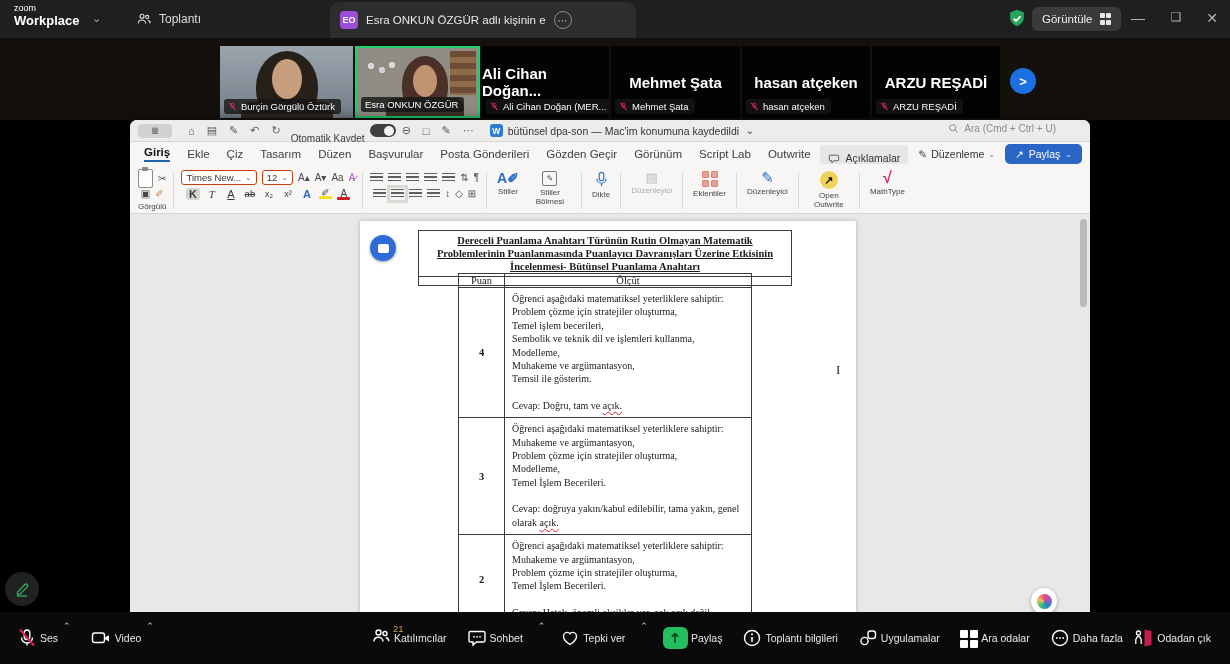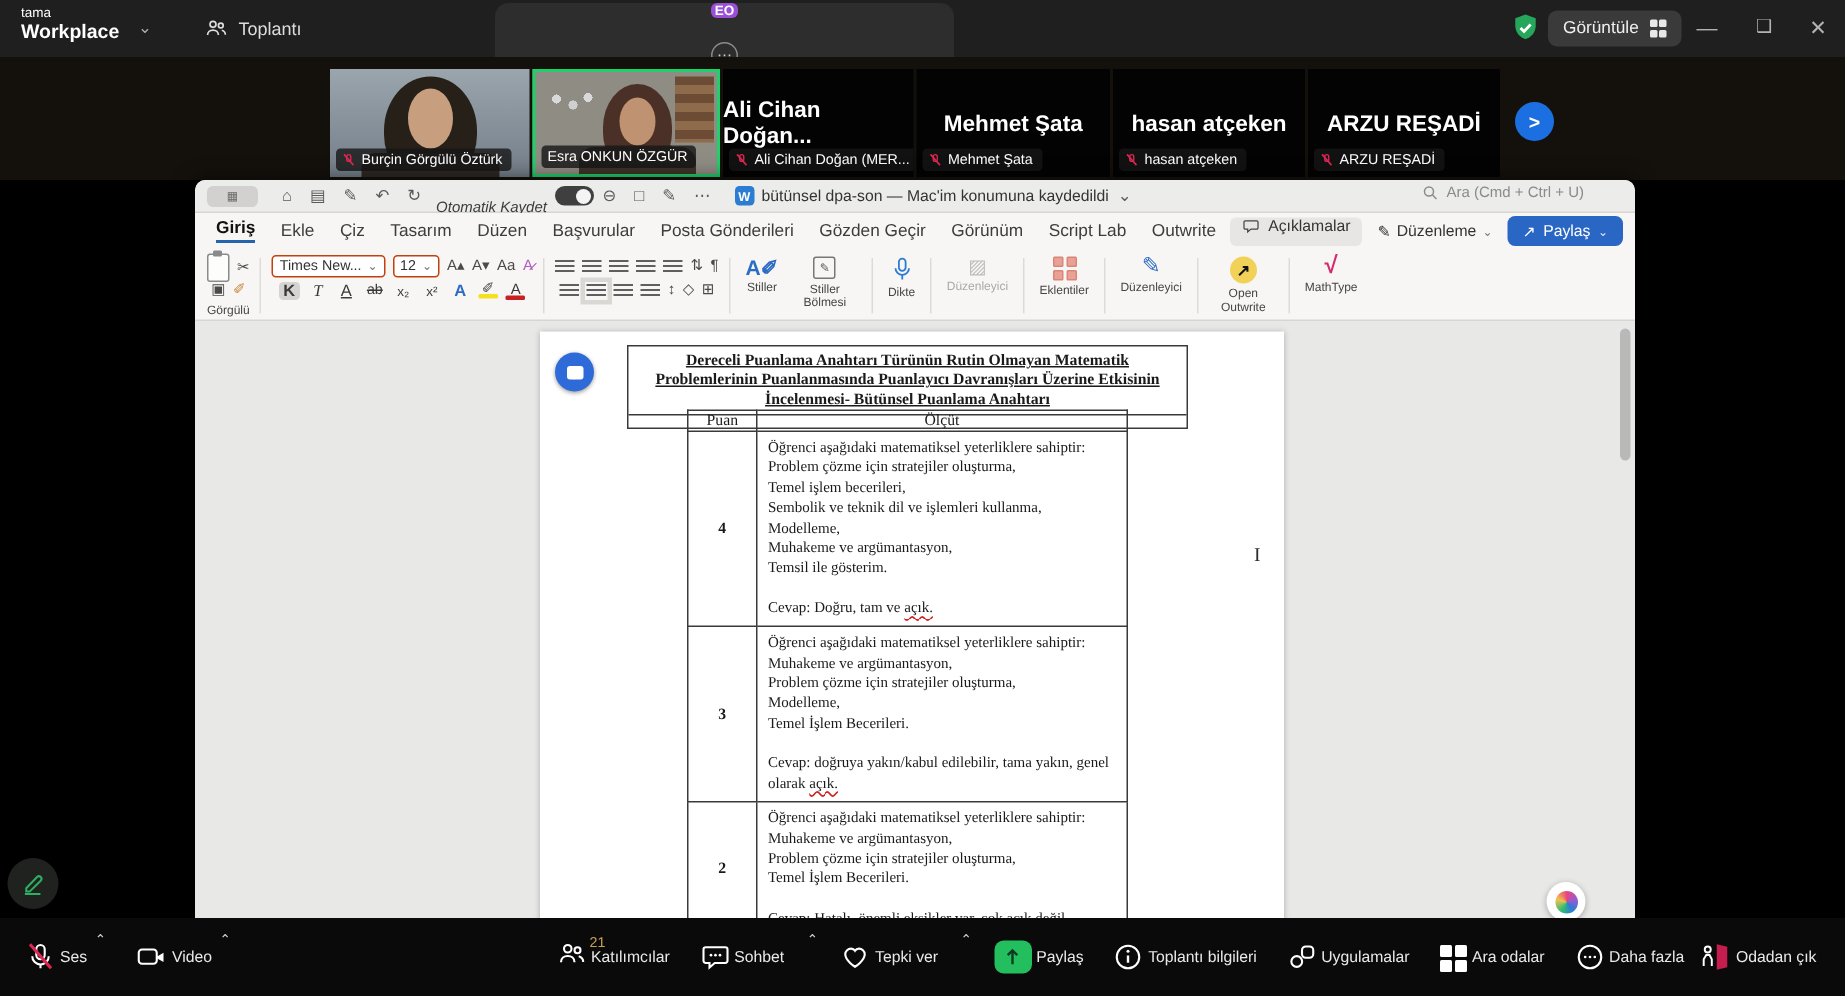--- a/index.html
+++ b/index.html
@@ -6,21 +6,21 @@
   html,body { width:1230px; height:664px; overflow:hidden; background:#000; font-family:"Liberation Sans", sans-serif; }
   .abs { position:absolute; }
 
   
   #topbar { position:absolute; left:0; top:0; width:1230px; height:38px; background:#1f1f1f; }
   .logo { position:absolute; left:14px; top:4px; color:#fff; line-height:1; }
   .logo .l1 { font-size:9px; display:block; }
   .logo .l2 { font-size:13px; font-weight:bold; display:block; margin-top:1px; }
   .logo-chev { position:absolute; left:92px; top:12px; color:#aaa; font-size:11px; }
   .meeting-tab { position:absolute; left:126px; top:0; height:38px; display:flex; align-items:center; gap:7px; color:#ddd; font-size:12px; padding:12px 10px; }
-  .active-tab { position:absolute; left:330px; top:2px; width:306px; height:36px; background:#2d2d2d; border-radius:9px 9px 0 0; display:flex; align-items:center; gap:8px; padding:0 10px;flex-direction:column; }
+  .active-tab { position:absolute; left:330px; top:2px; width:306px; height:36px; background:#2d2d2d; border-radius:9px 9px 0 0; display:flex; align-items:center; gap:8px; padding:0 10px; }
   .eo-badge { width:18px; height:18px; border-radius:4px; background:#9a4fd6; color:#fff; font-size:9px; font-weight:bold; display:flex; align-items:center; justify-content:center; }
   .active-tab .t-label { color:#e8e8e8; font-size:11.5px; white-space:nowrap; overflow:hidden; }
   .tab-more { width:18px; height:18px; border:1px solid #8a8a8a; border-radius:50%; color:#cfcfcf; font-size:10px; display:flex; align-items:center; justify-content:center; flex:none; }
   .view-pill { position:absolute; left:1032px; top:7px; height:24px; background:#3a3a3a; border-radius:6px; display:flex; align-items:center; gap:7px; padding:0 10px; color:#f0f0f0; font-size:11.5px; }
   .mini-grid { display:grid; grid-template-columns:5px 5px; grid-template-rows:5px 5px; gap:1.5px; }
   .mini-grid i { background:#e8e8e8; border-radius:1px; }
   .winctl { position:absolute; top:10px; color:#b3b3b3; font-size:14px; width:20px; text-align:center; }
 
   
   #strip { position:absolute; left:0; top:38px; width:1230px; height:82px; background:#14110c; }
@@ -41,31 +41,31 @@
   .wallart { position:absolute; left:8px; top:10px; width:34px; height:22px; background:radial-gradient(circle 5px at 6px 8px,#d9d9d9 60%,transparent 61%),radial-gradient(circle 5px at 17px 12px,#cfcfcf 60%,transparent 61%),radial-gradient(circle 5px at 27px 7px,#d9d9d9 60%,transparent 61%); }
   .nameplate { position:absolute; left:4px; bottom:4px; height:15px; background:rgba(22,22,22,.8); border-radius:3px; display:flex; align-items:center; gap:4px; padding:0 6px 0 4px; }
   .nameplate span { color:#fff; font-size:9.5px; white-space:nowrap; }
   .next-btn { position:absolute; left:1010px; top:30px; width:26px; height:26px; border-radius:50%; background:#1b6fe0; color:#fff; font-size:13px; font-weight:bold; display:flex; align-items:center; justify-content:center; }
 
   
   #win { position:absolute; left:130px; top:120px; width:960px; height:492px; background:#fff; border-radius:7px 7px 0 0; overflow:hidden; box-shadow:0 0 14px rgba(0,0,0,.6); }
   .wtitle { position:absolute; left:0; top:0; width:100%; height:22px; background:#ececea; border-bottom:1px solid #d7d5d2; display:flex; align-items:center; font-size:10px; color:#555; }
   .tpill { width:34px; height:14px; background:#d2d1cf; border-radius:4px; margin:0 10px 0 8px; display:flex; align-items:center; justify-content:center; color:#6a6a6a; font-size:8px; }
   .tico { margin:0 6px; font-size:11px; color:#5a5a5a; }
-  .autosave-lbl { color:#3c3c3c; font-size:10px; margin:16px 5px 0 4px;font-style:italic; }
+  .autosave-lbl { color:#3c3c3c; font-size:10px; margin:16px 5px 0 4px; }
   .toggle { width:26px; height:13px; background:#3f3f3f; border-radius:7px; position:relative; }
   .toggle i { position:absolute; right:1.5px; top:1.5px; width:10px; height:10px; background:#f4f4f4; border-radius:50%; }
   .wbadge { width:13px; height:13px; background:#2b7cd3; color:#fff; border-radius:3px; font-size:8.5px; font-weight:bold; display:flex; align-items:center; justify-content:center; margin:0 5px 0 10px; }
   .doc-title { color:#333; font-size:10.5px; white-space:nowrap; }
   .wsearch { position:absolute; right:34px; top:3px; display:flex; align-items:center; gap:5px; color:#8b8b8b; font-size:10px; }
   .wtabs { position:absolute; left:0; top:22px; width:100%; height:24px; background:#f7f6f4; display:flex; align-items:center; padding-left:14px; gap:17px; }
   .wtab { font-size:11.5px; color:#3d3d3d; white-space:nowrap; }
   .wtab.active { color:#111; font-weight:bold; border-bottom:2px solid #2464ad; padding-bottom:2px; }
   .tab-right { position:absolute; right:8px; top:24px; display:flex; align-items:center; gap:10px; }
-  .cmt-pill { height:19px; background:#e7e6e4; border-radius:4px; display:flex; align-items:flex-start; gap:5px; padding:0 8px; font-size:10.5px; color:#333; }
+  .cmt-pill { height:19px; background:#e7e6e4; border-radius:4px; display:flex; align-items:flex-end; gap:5px; padding:0 8px; font-size:10.5px; color:#333; }
   .edit-dd { display:flex; align-items:center; gap:4px; font-size:10.5px; color:#333; }
   .share-pill { height:20px; background:#2a66c4; border-radius:5px; color:#fff; display:flex; align-items:center; gap:5px; padding:0 10px; font-size:10.5px; }
   .wribbon { position:absolute; left:0; top:46px; width:100%; height:48px; background:#f7f6f4; border-bottom:1px solid #d8d6d3; display:flex; align-items:stretch; padding:3px 4px 1px 6px; }
   .rsep { width:1px; background:#dddbd8; margin:3px 5px; }
   .rgrp { display:flex; flex-direction:column; align-items:center; justify-content:space-between; padding:1px 2px; }
   .rbig { display:flex; flex-direction:column; align-items:center; justify-content:flex-start; padding:2px 5px; gap:2px; }
   .rlbl { font-size:8px; color:#454545; text-align:center; line-height:1.15; }
   .rlbl.dim { color:#a9a9a9; }
   .rrow { display:flex; align-items:center; gap:5px; height:17px; }
   .g { font-size:10px; color:#4a4a4a; line-height:1; }
@@ -127,21 +127,21 @@
   .picon-wrap { position:relative; }
   .share-ic { width:25px; height:22px; background:#23bf5f; border-radius:6px; display:flex; align-items:center; justify-content:center; }
   .grid4 { display:grid; grid-template-columns:8px 8px; grid-template-rows:8px 8px; gap:2.5px; margin-top:2px; }
   .grid4 i { background:#fff; border-radius:1px; }
 </style>
 </head>
 <body>
 
 <div id="topbar">
   <div class="logo">
-    <span class="l1">tama</span>
+    <span class="l1">zoom</span>
     <span class="l2">Workplace</span>
   </div>
   <span class="logo-chev">⌄</span>
   <div class="meeting-tab">
     <svg width="16" height="16" viewBox="0 0 20 20">
         <g stroke="#ddd" stroke-width="1.4" fill="none">
           <circle cx="7.5" cy="6.5" r="2.5"></circle>
           <path d="M3 15.5c0-2.6 2-4.2 4.5-4.2s4.5 1.6 4.5 4.2"></path>
           <circle cx="14" cy="7.5" r="2"></circle>
           <path d="M14.8 11.5c1.8.5 3 1.9 3 3.8"></path>

